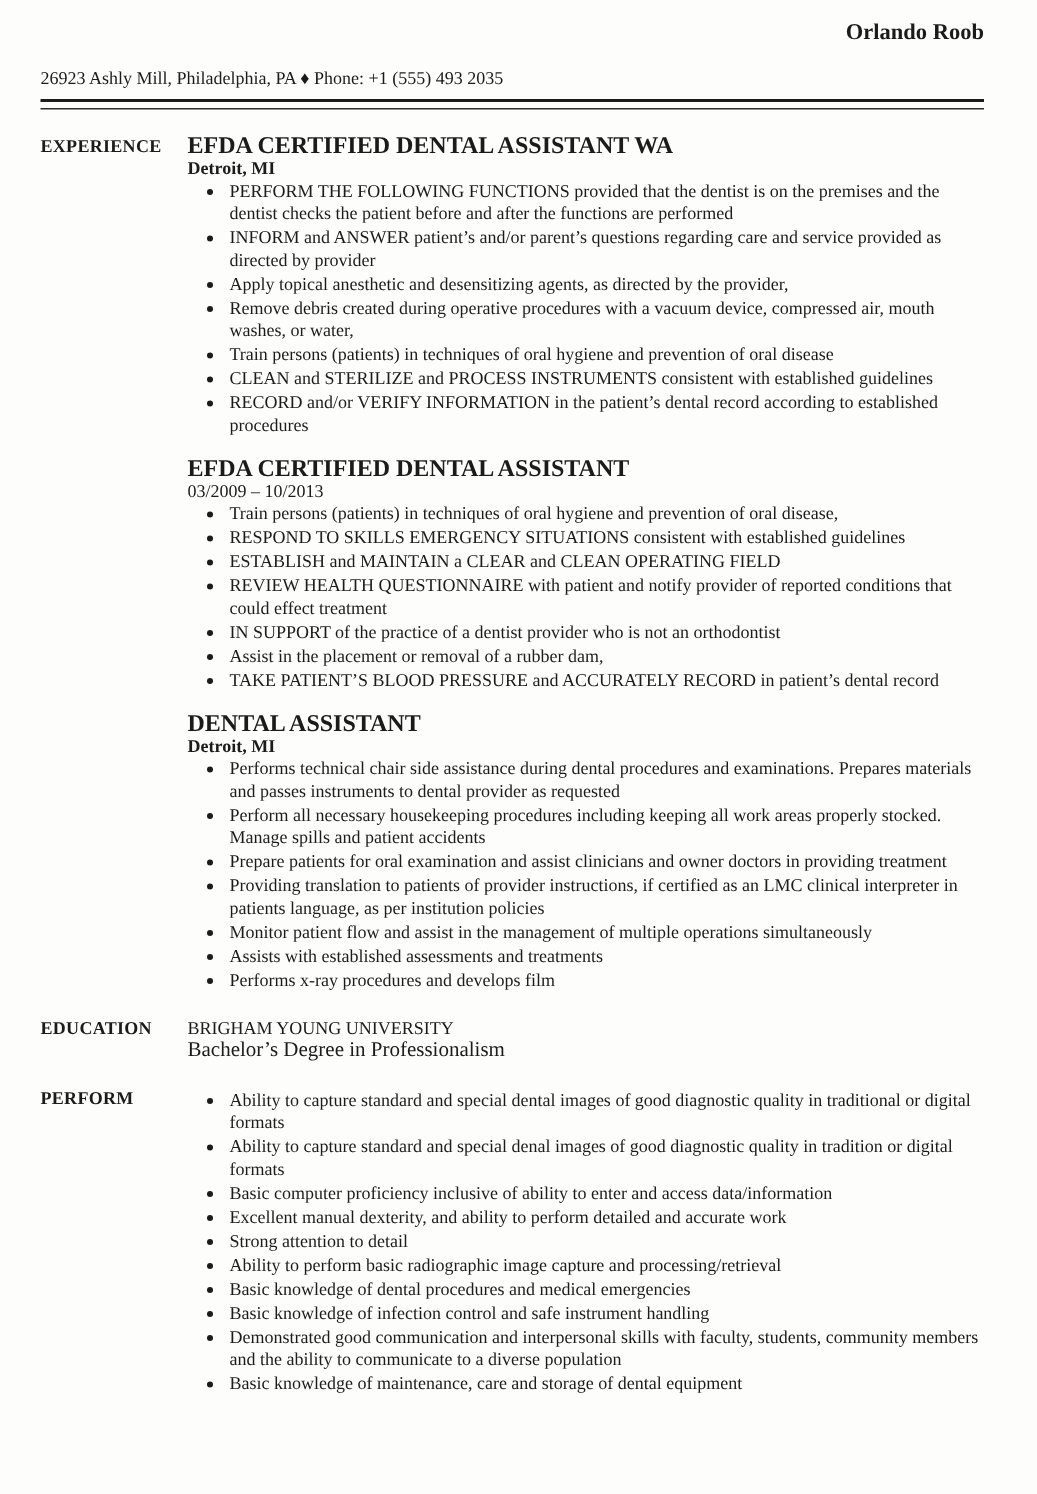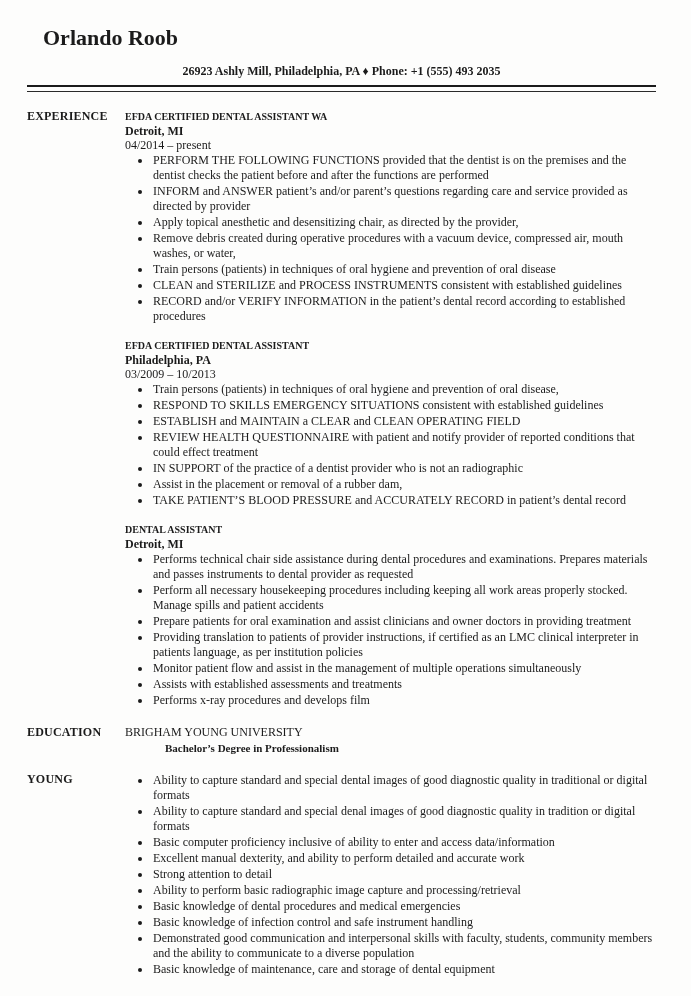--- a/index.html
+++ b/index.html
@@ -15,30 +15,29 @@
     -webkit-font-smoothing: antialiased;
   }
   .page {
     box-sizing: border-box;
     width: 691px;
     min-height: 996px;
     padding: 12px 35px 20px 27px;
     background: #fdfdfc;
   }
   .name {
-    text-align: left;
-    font-size: 22px;
+    text-align: right;
+    font-size: 15px;
     font-weight: bold;
     line-height: 20px;
-    margin: 16px;
+    margin: 0;
   }
   .contact {
-    text-align: center;
     font-size: 12px;
-    font-weight: bold;
+    font-weight: normal;
     line-height: 14px;
     margin-top: 13px;
   }
   .rule {
     margin-top: 7px;
     height: 4px;
     border-top: 2px solid #1b1b1b;
     border-bottom: 1px solid #2a2a2a;
   }
   .sections {
@@ -64,21 +63,21 @@
     line-height: 15px;
   }
   .job {
     margin-bottom: 14px;
   }
   .job:last-child {
     margin-bottom: 0;
   }
   .job-title {
     font-weight: bold;
-    font-size: 10px;
+    font-size: 16px;
     line-height: 15px;
   }
   .job-location {
     font-weight: bold;
     font-size: 12px;
     line-height: 14px;
   }
   .job-dates {
     font-size: 12px;
     line-height: 14px;
@@ -93,24 +92,23 @@
     line-height: 15px;
     margin: 0 0 1px 0;
     padding-left: 1px;
   }
   .edu-school {
     font-weight: normal;
     font-size: 12px;
     line-height: 15px;
   }
   .edu-degree {
-    font-weight: bold;
-    font-size: 11px;
+    font-weight: normal;
+    font-size: 14px;
     line-height: 16px;
-    margin-left: 40px;
   }
 </style>
 </head>
 <body>
 
 <div class="page">
 
   <div>
     <div class="name">Orlando Roob</div>
     <div class="contact">26923 Ashly Mill, Philadelphia, PA ♦ Phone: +1 (555) 493 2035</div>
@@ -118,41 +116,39 @@
   </div>
 
   <div class="sections">
 
     <div class="section">
       <div class="section-label">EXPERIENCE</div>
       <div class="section-content">
           <div class="job">
             <div class="job-title">EFDA CERTIFIED DENTAL ASSISTANT WA</div>
             <div class="job-location">Detroit, MI</div>
-            <div class="job-dates">04/2014 – present</div>
             <ul class="bullets">
               <li>PERFORM THE FOLLOWING FUNCTIONS provided that the dentist is on the premises and the dentist checks the patient before and after the functions are performed</li>
               <li>INFORM and ANSWER patient’s and/or parent’s questions regarding care and service provided as directed by provider</li>
-              <li>Apply topical anesthetic and desensitizing chair, as directed by the provider,</li>
+              <li>Apply topical anesthetic and desensitizing agents, as directed by the provider,</li>
               <li>Remove debris created during operative procedures with a vacuum device, compressed air, mouth washes, or water,</li>
               <li>Train persons (patients) in techniques of oral hygiene and prevention of oral disease</li>
               <li>CLEAN and STERILIZE and PROCESS INSTRUMENTS consistent with established guidelines</li>
               <li>RECORD and/or VERIFY INFORMATION in the patient’s dental record according to established procedures</li>
             </ul>
           </div>
           <div class="job">
             <div class="job-title">EFDA CERTIFIED DENTAL ASSISTANT</div>
-            <div class="job-location">Philadelphia, PA</div>
             <div class="job-dates">03/2009 – 10/2013</div>
             <ul class="bullets">
               <li>Train persons (patients) in techniques of oral hygiene and prevention of oral disease,</li>
               <li>RESPOND TO SKILLS EMERGENCY SITUATIONS consistent with established guidelines</li>
               <li>ESTABLISH and MAINTAIN a CLEAR and CLEAN OPERATING FIELD</li>
               <li>REVIEW HEALTH QUESTIONNAIRE with patient and notify provider of reported conditions that could effect treatment</li>
-              <li>IN SUPPORT of the practice of a dentist provider who is not an radiographic</li>
+              <li>IN SUPPORT of the practice of a dentist provider who is not an orthodontist</li>
               <li>Assist in the placement or removal of a rubber dam,</li>
               <li>TAKE PATIENT’S BLOOD PRESSURE and ACCURATELY RECORD in patient’s dental record</li>
             </ul>
           </div>
           <div class="job">
             <div class="job-title">DENTAL ASSISTANT</div>
             <div class="job-location">Detroit, MI</div>
             <ul class="bullets">
               <li>Performs technical chair side assistance during dental procedures and examinations. Prepares materials and passes instruments to dental provider as requested</li>
               <li>Perform all necessary housekeeping procedures including keeping all work areas properly stocked. Manage spills and patient accidents</li>
@@ -168,21 +164,21 @@
 
     <div class="section">
       <div class="section-label">EDUCATION</div>
       <div class="section-content">
         <div class="edu-school">BRIGHAM YOUNG UNIVERSITY</div>
         <div class="edu-degree">Bachelor’s Degree in Professionalism</div>
       </div>
     </div>
 
     <div class="section">
-      <div class="section-label">YOUNG</div>
+      <div class="section-label">PERFORM</div>
       <div class="section-content">
         <ul class="bullets">
             <li>Ability to capture standard and special dental images of good diagnostic quality in traditional or digital formats</li>
             <li>Ability to capture standard and special denal images of good diagnostic quality in tradition or digital formats</li>
             <li>Basic computer proficiency inclusive of ability to enter and access data/information</li>
             <li>Excellent manual dexterity, and ability to perform detailed and accurate work</li>
             <li>Strong attention to detail</li>
             <li>Ability to perform basic radiographic image capture and processing/retrieval</li>
             <li>Basic knowledge of dental procedures and medical emergencies</li>
             <li>Basic knowledge of infection control and safe instrument handling</li>

